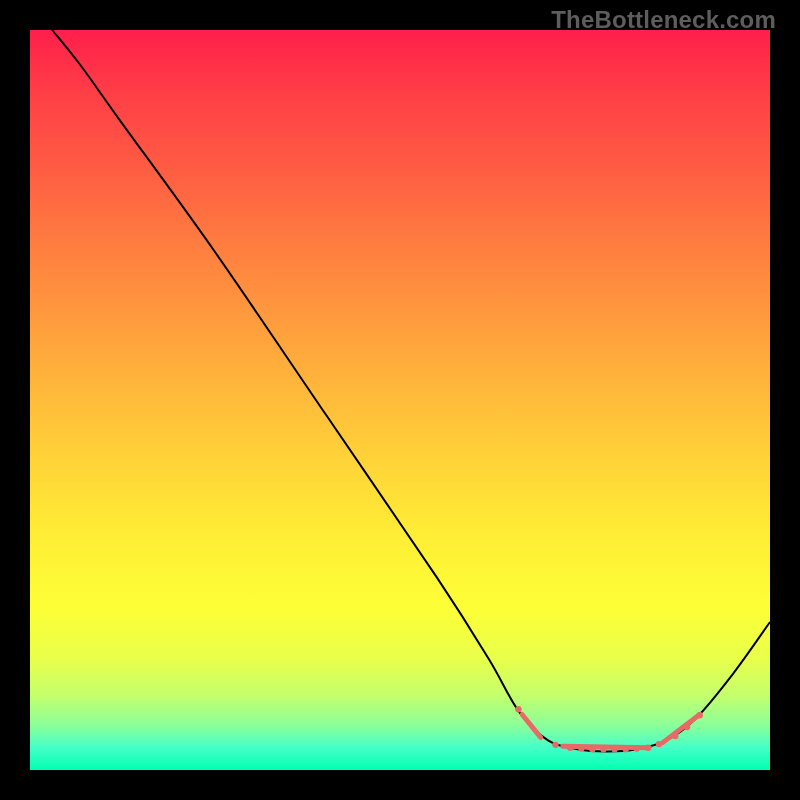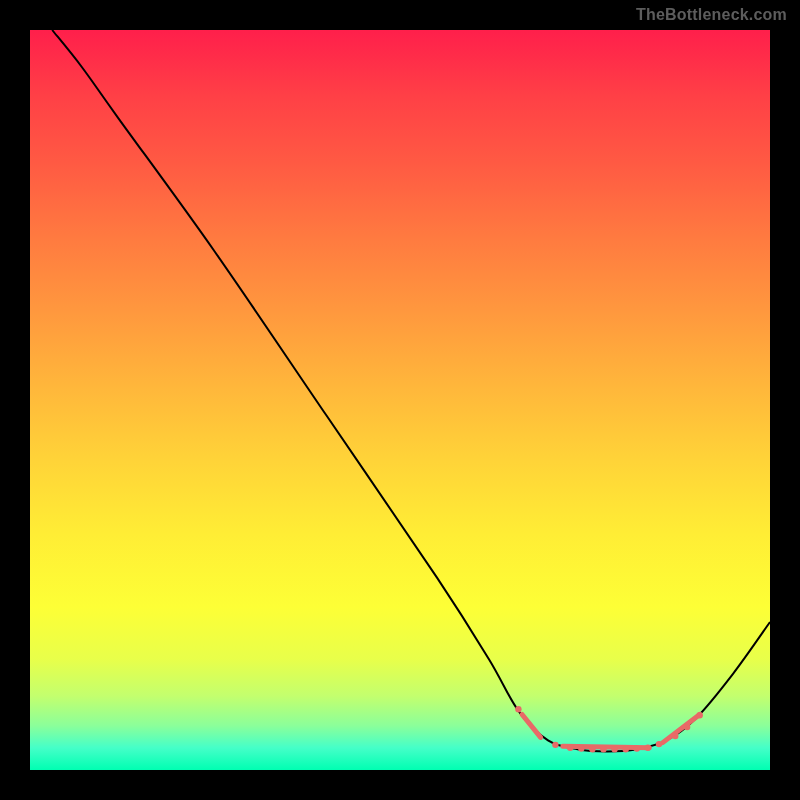--- a/index.html
+++ b/index.html
@@ -13,23 +13,23 @@
   }
   .frame {
     position: relative;
     width: 800px;
     height: 800px;
     background: #000;
   }
   .attribution {
     position: absolute;
     top: 6px;
-    right: 13px;
+    right: 24px;
     color: #5d5d5d;
-    font-size: 16px;
+    font-size: 24px;
     font-weight: 600;
     letter-spacing: 0.2px;
   }
   .plot {
     position: absolute;
     left: 30px;
     top: 30px;
     width: 740px;
     height: 740px;
     background: linear-gradient(to bottom,

